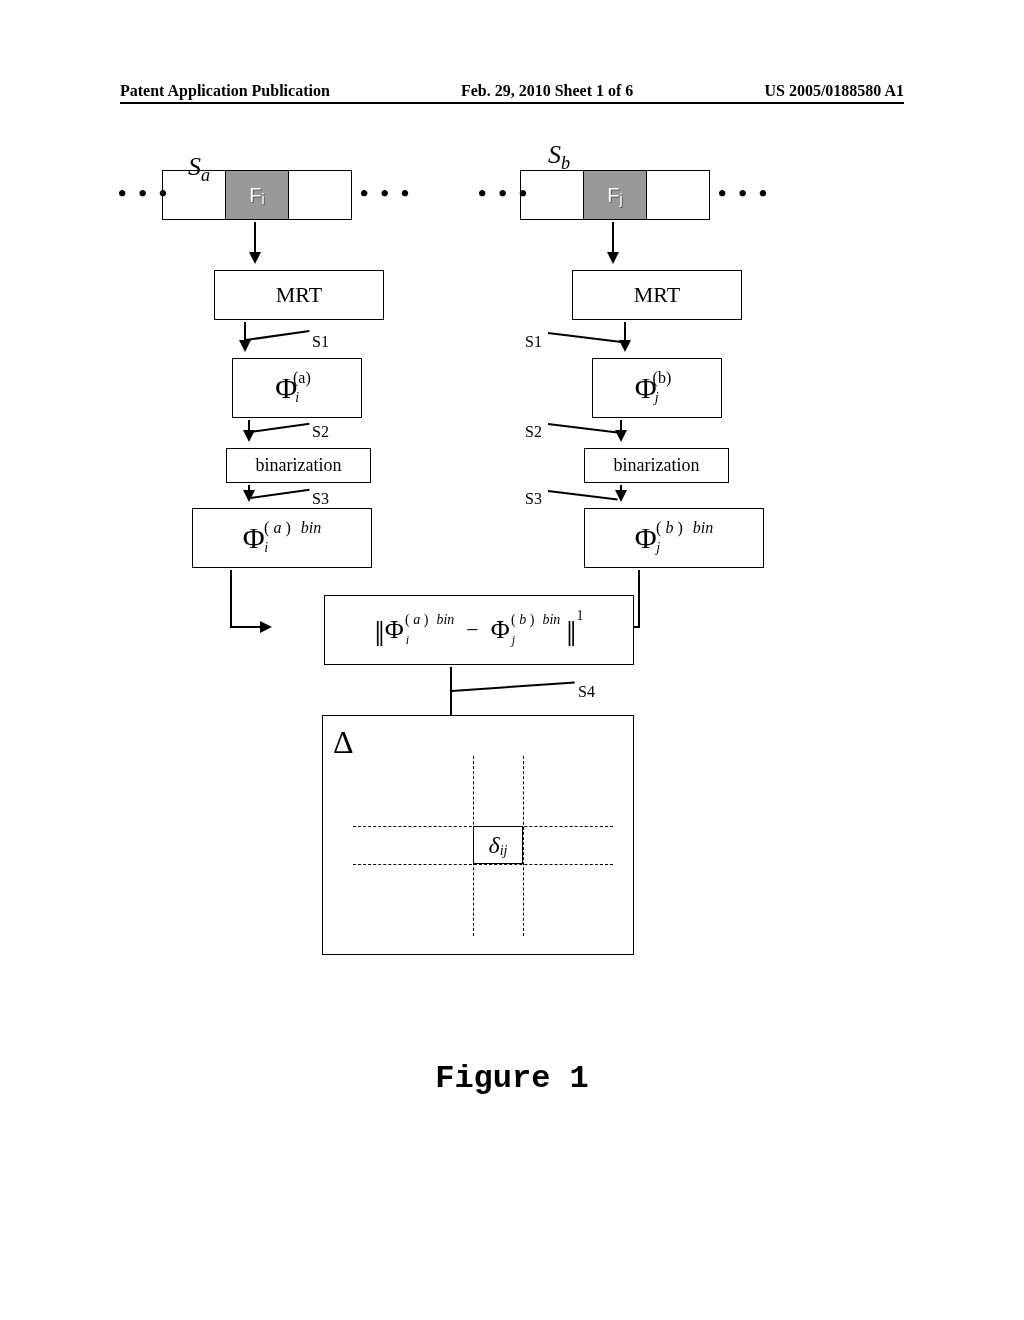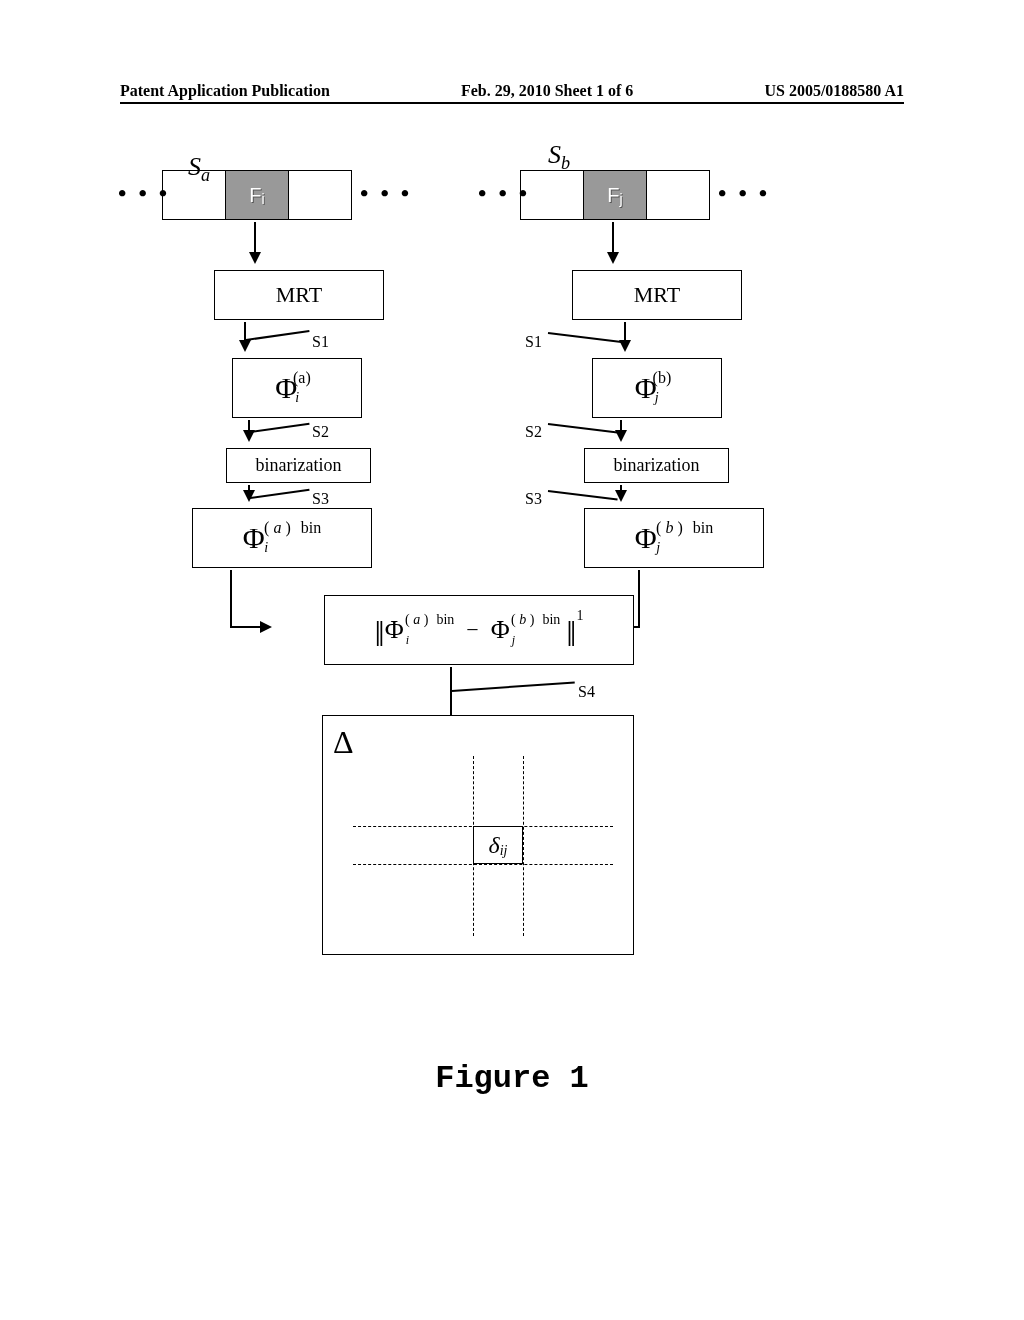--- a/index.html
+++ b/index.html
@@ -131,21 +131,21 @@
     .s4 { top: 543px; left: 448px; }
     
     
     .formula {
       font-family: "Times New Roman", serif;
       font-style: normal;
     }
     .phi-symbol { font-size: 30px; }
     .formula .idx-sub { font-size: 14px; position: relative; top: 10px; left: -2px; font-style: italic; }
     .formula .idx-sup { font-size: 16px; position: relative; top: -10px; left: -8px; }
-    .formula .bin-sup { font-size: 16px; position: relative; top: -10px; }
+    .formula .bin-sup { font-size: 16px; position: relative; top: -10px; font-style: italic; }
     
     
     .arrow-v {
       position: absolute;
       width: 2px;
       background: black;
     }
     .arrow-v::after {
       content: '';
       position: absolute;

